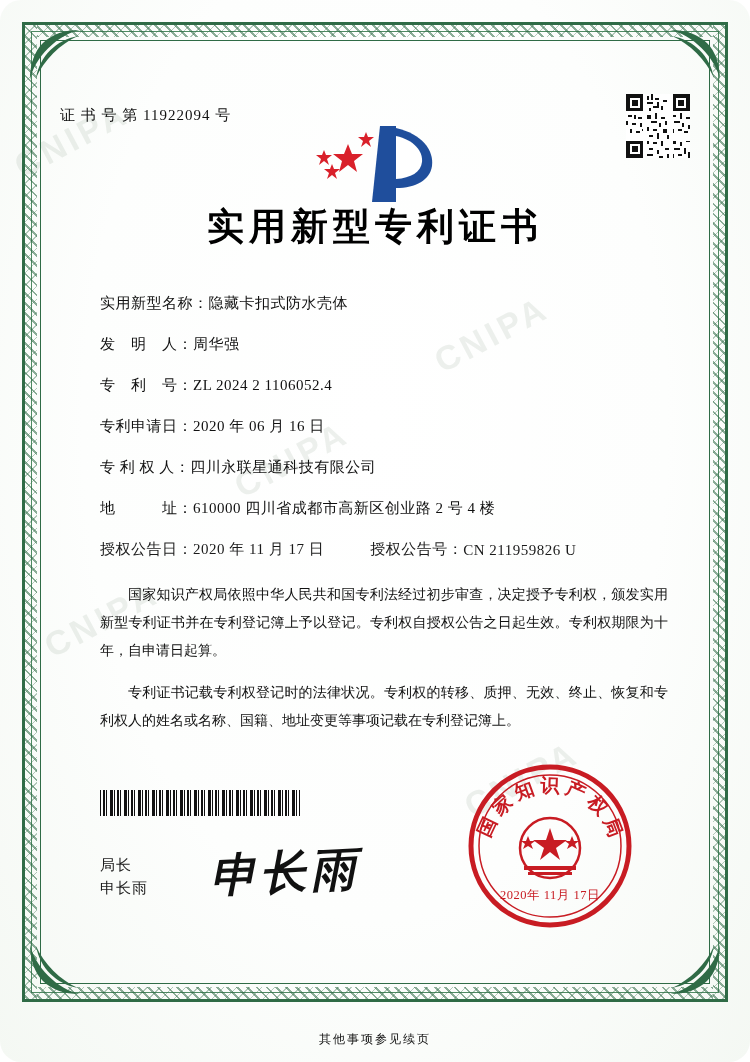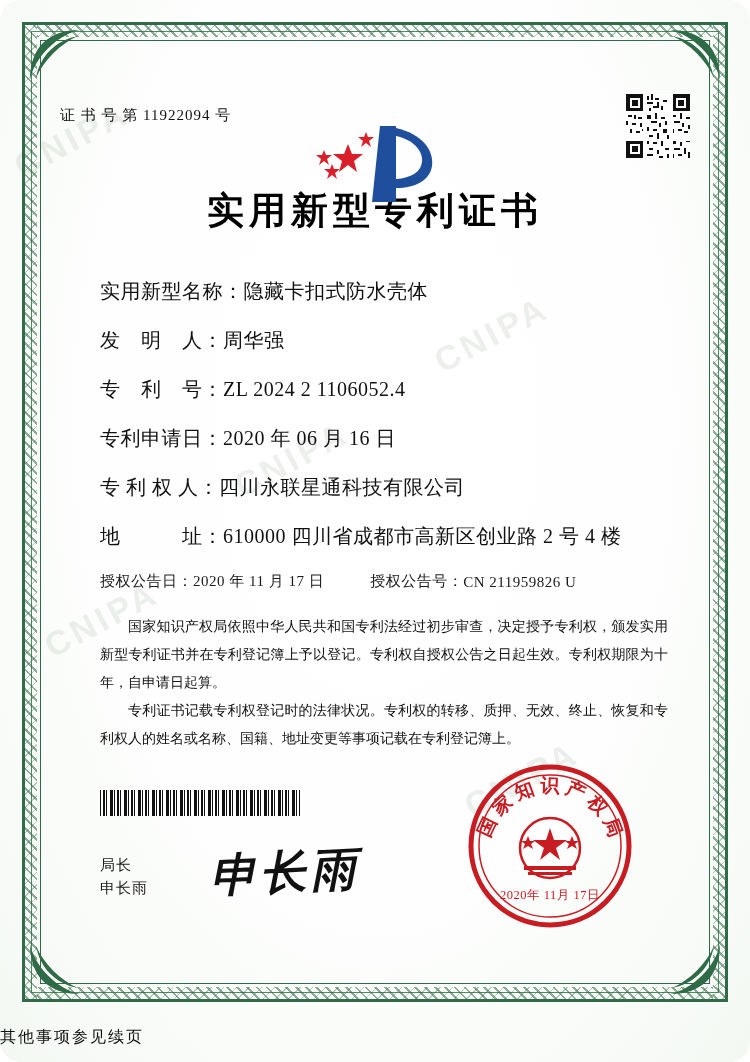--- a/index.html
+++ b/index.html
@@ -120,53 +120,54 @@
     top: 62px;
     width: 130px;
     height: 92px;
   }
 
   .title {
     text-align: center;
     font-size: 37px;
     font-weight: bold;
     letter-spacing: 5px;
-    margin-top: 28px;
+    margin-top: 44px;
     color: #000;
     font-family: "Liberation Serif", "DejaVu Serif", serif;
   }
 
   .fields {
     margin-top: 42px;
     padding-left: 40px;
     padding-right: 10px;
   }
   .field {
     display: flex;
     align-items: baseline;
-    font-size: 20px;
+    font-size: 15px;
     margin-bottom: 22px;
     color: #111;
   }
   .f-label {
     white-space: pre;
     letter-spacing: 0.5px;
   }
   .f-value {
     letter-spacing: 0.5px;
   }
   .field-inline {
     display: flex;
     align-items: flex-end;
     font-size: 15px;
     margin-bottom: 22px;
   }
   .gap { display: inline-block; width: 46px; }
 
   .para {
+    margin-top: 14px;
     padding-left: 40px;
     padding-right: 22px;
     font-size: 14px;
     line-height: 2;
     text-align: justify;
     text-indent: 2em;
     color: #111;
   }
 
   
@@ -234,21 +235,22 @@
     text-align: center;
     font-size: 13px;
     letter-spacing: 1px;
     color: #111;
   }
 
   .footer-note {
     position: absolute;
     left: 0; right: 0;
     bottom: 14px;
-    font-size: 16px;
+    text-align: center;
+    font-size: 12px;
     letter-spacing: 2px;
     color: #111;
   }
 </style>
 </head>
 <body>
 
 <div class="page">
 
   <div class="watermark wm1">CNIPA</div>

